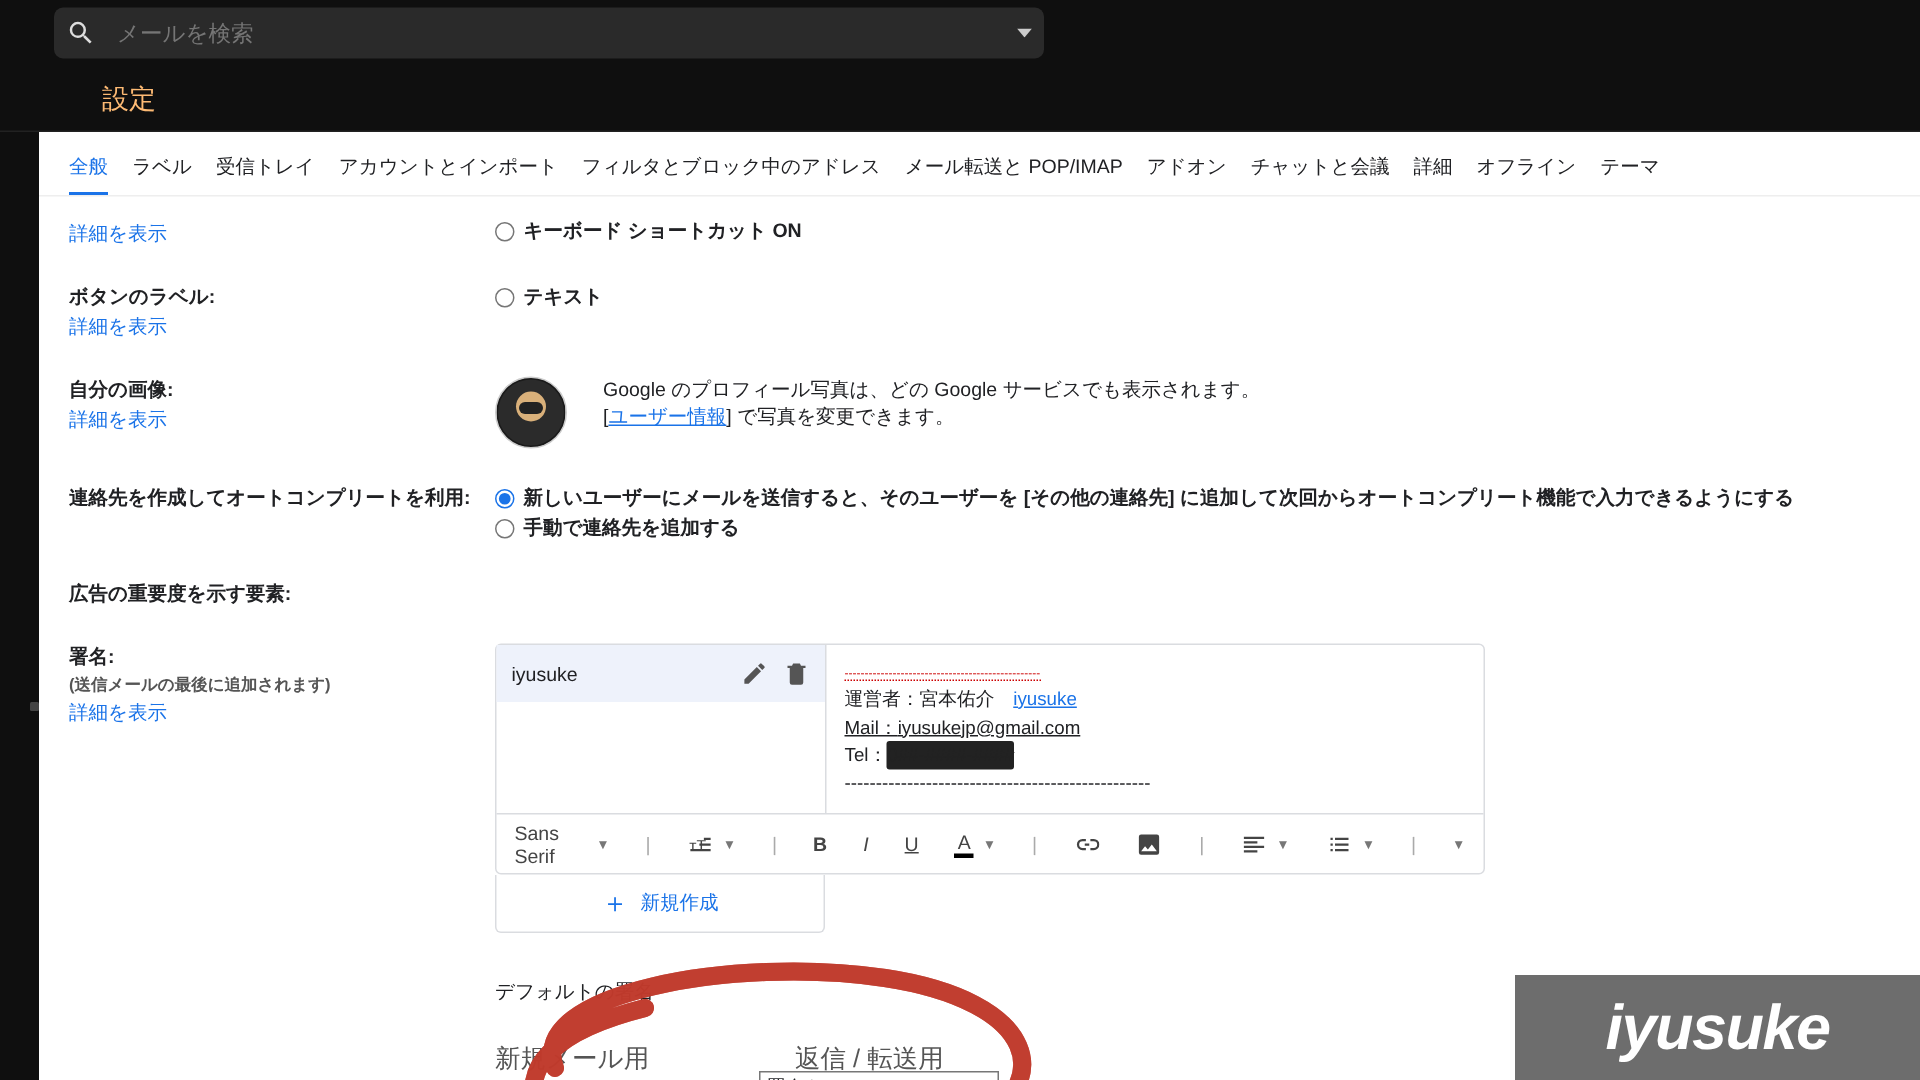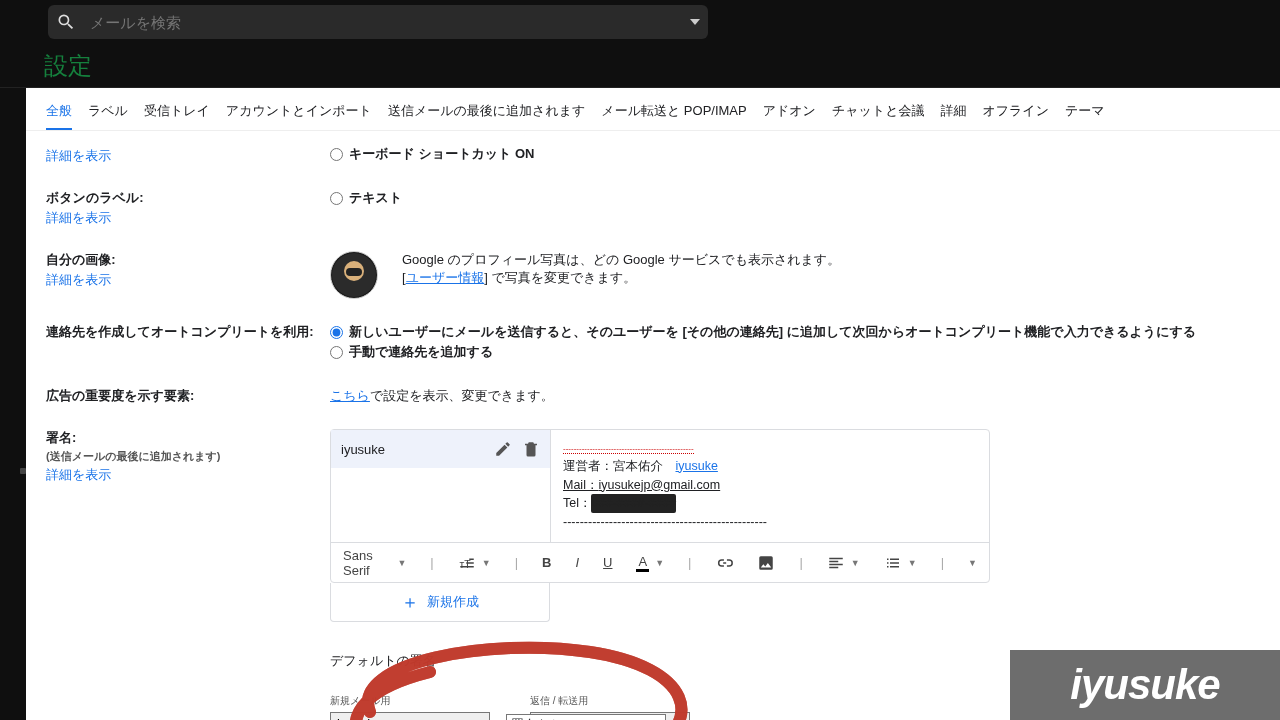--- a/index.html
+++ b/index.html
@@ -1,27 +1,27 @@
 <!DOCTYPE html>
 <html><head>
 <meta charset="utf-8">
 <style>
   * { box-sizing: border-box; margin: 0; padding: 0; }
   html, body { width: 1280px; height: 720px; font-family: Arial, "Hiragino Kaku Gothic Pro", Meiryo, sans-serif; font-size: 13px; color: #202124; overflow: hidden; }
   body { background: #0f0f0f; position: relative; }
 
   
-  .topbar { height: 44px; background: #0f0f0f; display: flex; align-items: center; padding-left: 48px; }
+  .topbar { height: 44px; background: #0f0f0f; display: flex; align-items: center; padding-left: 36px; }
   .searchbox { background: #2a2a2a; height: 34px; width: 660px; border-radius: 6px; display: flex; align-items: center; padding: 0 8px; color: #aaa; }
   .searchbox .ico { width: 20px; fill: #ddd; margin-right: 14px; }
   .searchbox input { flex: 1; background: transparent; border: none; outline: none; color: #ccc; font-size: 15px; }
   .searchbox .drop { width: 10px; fill: #ccc; margin-left: auto; }
 
   
-  .settings-header { height: 44px; background: #0f0f0f; display: flex; align-items: center; padding-left: 44px; color: #15803d; font-size: 24px; border-bottom: 1px solid #222; }
+  .settings-header { height: 44px; background: #0f0f0f; display: flex; align-items: center; padding-left: 68px; color: #fdba74; font-size: 18px; border-bottom: 1px solid #222; }
 
   
   .content { background: #fff; position: absolute; top: 88px; left: 26px; right: 0; bottom: 0; overflow: hidden; }
 
   
   .tabs { display: flex; gap: 16px; padding: 8px 20px 0 20px; border-bottom: 1px solid #eee; font-size: 13px; }
   .tab { padding: 6px 0 8px 0; color: #202124; cursor: pointer; }
   .tab.active { color: #1a73e8; border-bottom: 2px solid #1a73e8; font-weight: 500; }
 
   
@@ -58,21 +58,21 @@
   .sig-toolbar .tsep { color: #aaa; }
   .sig-toolbar svg { width: 18px; height: 18px; fill: #444; }
   .sig-toolbar .tri { font-size: 9px; color: #777; }
 
   .new-sig { width: 220px; border: 1px solid #dadce0; border-top: none; border-radius: 0 0 4px 4px; text-align: center; padding: 10px 0; color: #1a73e8; font-size: 13px; cursor: pointer; display: flex; align-items: center; justify-content: center; gap: 8px; }
 
   .defaults { margin-top: 30px; position: relative; }
   .defaults-title { font-size: 13px; margin-bottom: 24px; }
   .defaults-cols { display: flex; gap: 40px; }
   .defaults-cols .col { display: flex; flex-direction: column; gap: 4px; }
-  .defaults-cols .col-label { font-size: 10px; color: #555; }
+  .defaults-cols .col-label { font-size: 17px; color: #555; }
   .defaults select { width: 160px; font-size: 13px; padding: 2px; border: 1px solid #777; }
   .defaults .opts { position: absolute; top: 62px; left: 176px; width: 160px; background: #fff; border: 1px solid #777; font-size: 13px; z-index: 5; }
   .defaults .opts .o { padding: 1px 4px; }
 
   
   .scribble { position: absolute; pointer-events: none; z-index: 3; }
   .scribble path { stroke: #c0392b; stroke-width: 12; fill: none; stroke-linecap: round; opacity: 0.85; }
 
   
   .watermark { position: absolute; right: 0; bottom: 0; width: 270px; height: 70px; background: rgba(60,60,60,.75); color: #fff; font-size: 42px; font-style: italic; font-weight: bold; display: flex; align-items: center; justify-content: center; letter-spacing: -1px; }
@@ -100,21 +100,21 @@
 
 <div class="leftstrip"></div>
 
 <div class="content">
 
   <div class="tabs">
     <div class="tab active">全般</div>
     <div class="tab">ラベル</div>
     <div class="tab">受信トレイ</div>
     <div class="tab">アカウントとインポート</div>
-    <div class="tab">送信メールの最後に追加されます</div>
+    <div class="tab">フィルタとブロック中のアドレス</div>
     <div class="tab">メール転送と POP/IMAP</div>
     <div class="tab">アドオン</div>
     <div class="tab">チャットと会議</div>
     <div class="tab">詳細</div>
     <div class="tab">オフライン</div>
     <div class="tab">テーマ</div>
   </div>
 
   <div class="rows">
 
@@ -173,23 +173,20 @@
         <div class="radio-line">
             <input type="radio" style="">
             <label>手動で連絡先を追加する</label>
           </div>
       </div>
     </div>
 
     <div class="row">
       <div class="row-label">
         <span>広告の重要度を示す要素:</span>
-      </div>
-      <div class="row-body">
-        <span class="link">こちら</span><span>で設定を表示、変更できます。</span>
       </div>
     </div>
 
     <div class="row sig-row">
       <div class="row-label">
         <span>署名:</span>
         <span class="sub">(送信メールの最後に追加されます)</span>
         <span class="more">詳細を表示</span>
       </div>
       <div class="row-body">

